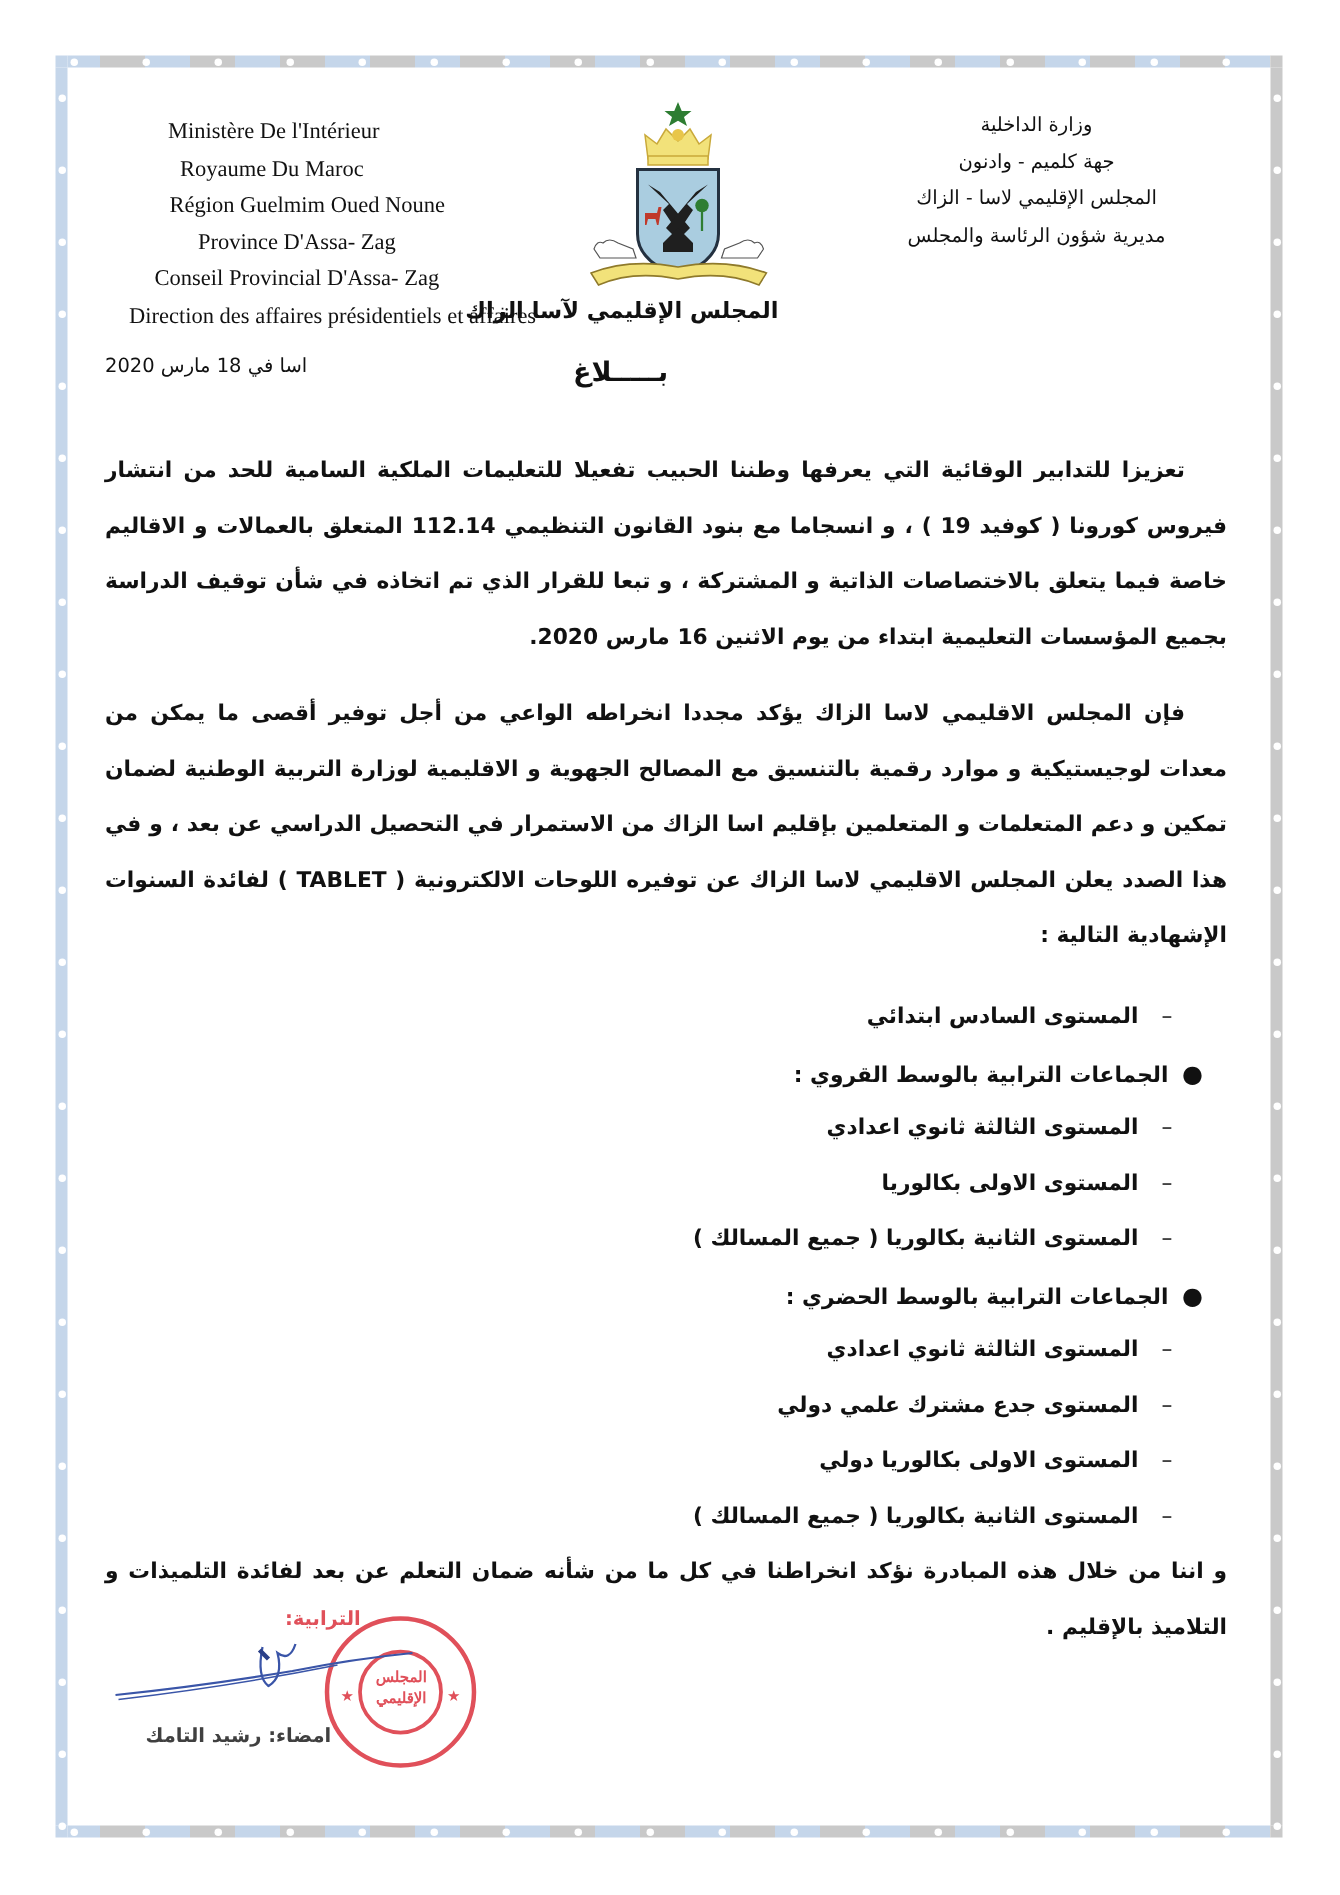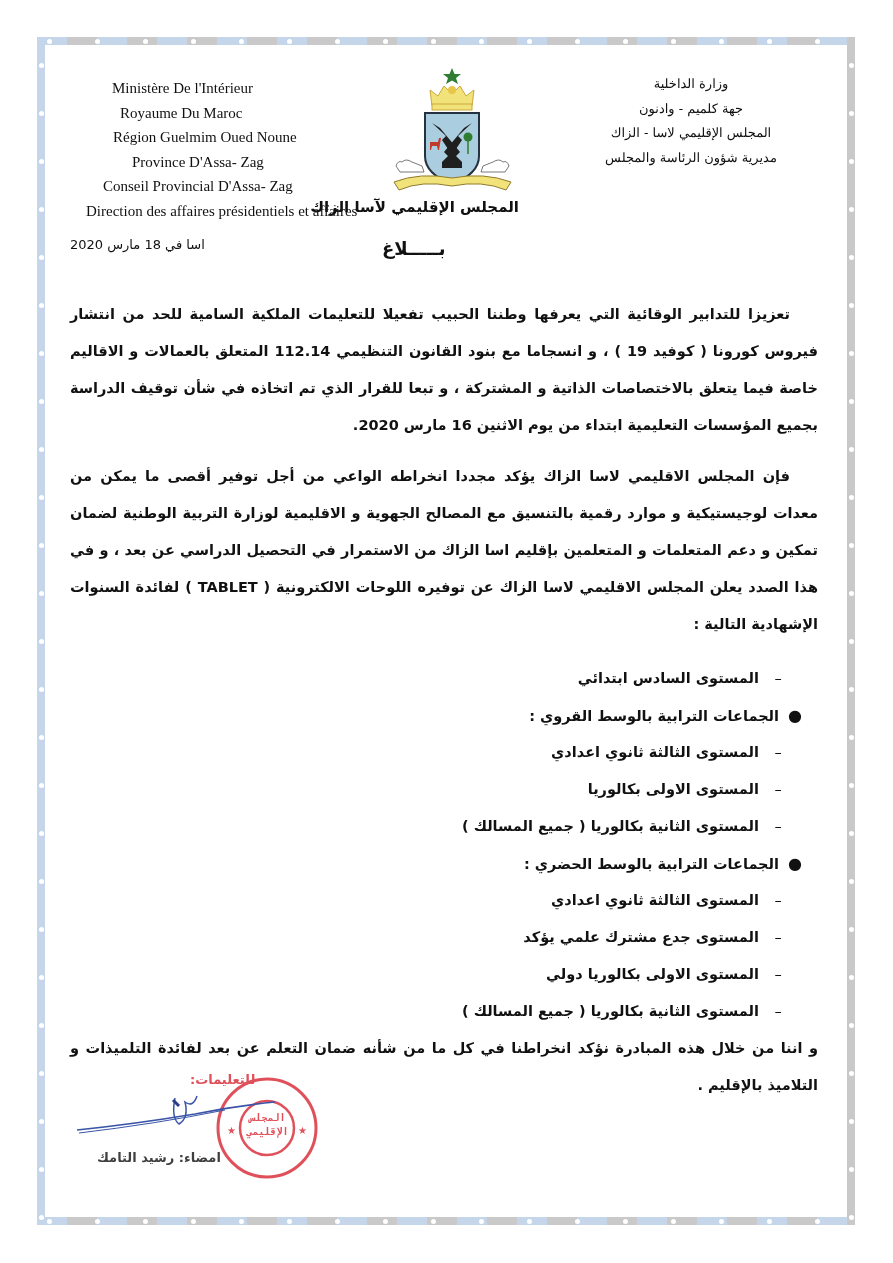--- a/index.html
+++ b/index.html
@@ -32,21 +32,21 @@
   .list { position: absolute; left: 380px; right: 82px; top: 660px; direction: rtl; font-family: "DejaVu Sans", sans-serif; font-weight: bold; font-size: 14.5px; }
   .list .item { height: 37px; line-height: 37px; white-space: nowrap; }
   .list .bullet { display: inline-block; width: 32px; text-align: center; font-size: 16px; }
   .list .sub { padding-right: 14px; }
   .list .dash { display: inline-block; width: 38px; text-align: center; font-weight: normal; }
 
   .signature { position: absolute; left: 75px; top: 1070px; width: 300px; height: 110px; }
   .sig-label-top { position: absolute; left: 115px; top: 2px; font-family: "DejaVu Sans", sans-serif; font-weight: bold; font-size: 13px; color: #e0505a; direction: rtl; white-space: nowrap; }
   .sig-label-bottom { position: absolute; left: 22px; top: 80px; font-family: "DejaVu Sans", sans-serif; font-weight: bold; font-size: 13px; color: #404040; direction: rtl; white-space: nowrap; }
   .stamp { position: absolute; left: 140px; top: 6px; width: 105px; height: 105px; }
-  .stamp-inner-text { position: absolute; left: 160px; top: 42px; width: 65px; text-align: center; font-family: Liberation Mono, monospace; font-weight: bold; font-size: 10px; line-height: 14px; color: #e0505a; direction: rtl; }
+  .stamp-inner-text { position: absolute; left: 160px; top: 42px; width: 65px; text-align: center; font-family: Liberation Serif, serif; font-weight: bold; font-size: 10px; line-height: 14px; color: #e0505a; direction: rtl; }
 </style>
 </head>
 <body>
 
 <div class="frame"></div>
 <div id="dots-layer">
     <div class="dots" style="left: 46.5px; top: 38.5px;"></div>
     <div class="dots" style="left: 46.5px; top: 1218.5px;"></div>
     <div class="dots" style="left: 94.5px; top: 38.5px;"></div>
     <div class="dots" style="left: 94.5px; top: 1218.5px;"></div>
@@ -189,36 +189,36 @@
   <div class="item">
     <span class="bullet">●</span><span>الجماعات الترابية بالوسط القروي :</span>
   </div>
   <div class="item sub"><span class="dash">–</span><span>المستوى الثالثة ثانوي اعدادي</span></div>
   <div class="item sub"><span class="dash">–</span><span>المستوى الاولى بكالوريا</span></div>
   <div class="item sub"><span class="dash">–</span><span>المستوى الثانية بكالوريا ( جميع المسالك )</span></div>
   <div class="item">
     <span class="bullet">●</span><span>الجماعات الترابية بالوسط الحضري :</span>
   </div>
   <div class="item sub"><span class="dash">–</span><span>المستوى الثالثة ثانوي اعدادي</span></div>
-  <div class="item sub"><span class="dash">–</span><span>المستوى جدع مشترك علمي يؤكد</span></div>
+  <div class="item sub"><span class="dash">–</span><span>المستوى جدع مشترك علمي دولي</span></div>
   <div class="item sub"><span class="dash">–</span><span>المستوى الاولى بكالوريا  دولي</span></div>
   <div class="item sub"><span class="dash">–</span><span>المستوى الثانية بكالوريا ( جميع المسالك )</span></div>
 </div>
 
 <div class="body-text p3">و اننا من خلال هذه المبادرة نؤكد  انخراطنا في كل ما من شأنه ضمان التعلم عن بعد لفائدة التلميذات و التلاميذ بالإقليم .</div>
 
 <div class="signature">
   <svg class="stamp" viewBox="0 0 105 105">
     <circle cx="52" cy="52" r="49" fill="none" stroke="#e0505a" stroke-width="3"></circle>
     <circle cx="52" cy="52" r="27" fill="none" stroke="#e0505a" stroke-width="2.5"></circle>
     <text x="12" y="58" font-size="10" fill="#e0505a" font-family="DejaVu Sans, sans-serif">★</text>
     <text x="83" y="58" font-size="10" fill="#e0505a" font-family="DejaVu Sans, sans-serif">★</text>
   </svg>
   <div class="stamp-inner-text">المجلس الإقليمي</div>
   <svg style="position:absolute;left:0;top:18px;width:220px;height:50px" viewBox="0 0 220 50">
     <path d="M2,42 Q60,36 120,26 Q160,18 200,14" fill="none" stroke="#3a55a8" stroke-width="1.5"></path>
     <path d="M4,45 Q80,36 150,22" fill="none" stroke="#3a55a8" stroke-width="1"></path>
     <path d="M100,10 Q96,30 104,36 Q114,30 110,14 Q118,20 122,8" fill="none" stroke="#3a55a8" stroke-width="1.5"></path>
     <path d="M98,12 L104,18" stroke="#2a3f88" stroke-width="3"></path>
   </svg>
-  <div class="sig-label-top">للتعليمات:</div>
+  <div class="sig-label-top">الترابية:</div>
   <div class="sig-label-bottom">امضاء: رشيد التامك</div>
 </div>
 
 </body></html>

